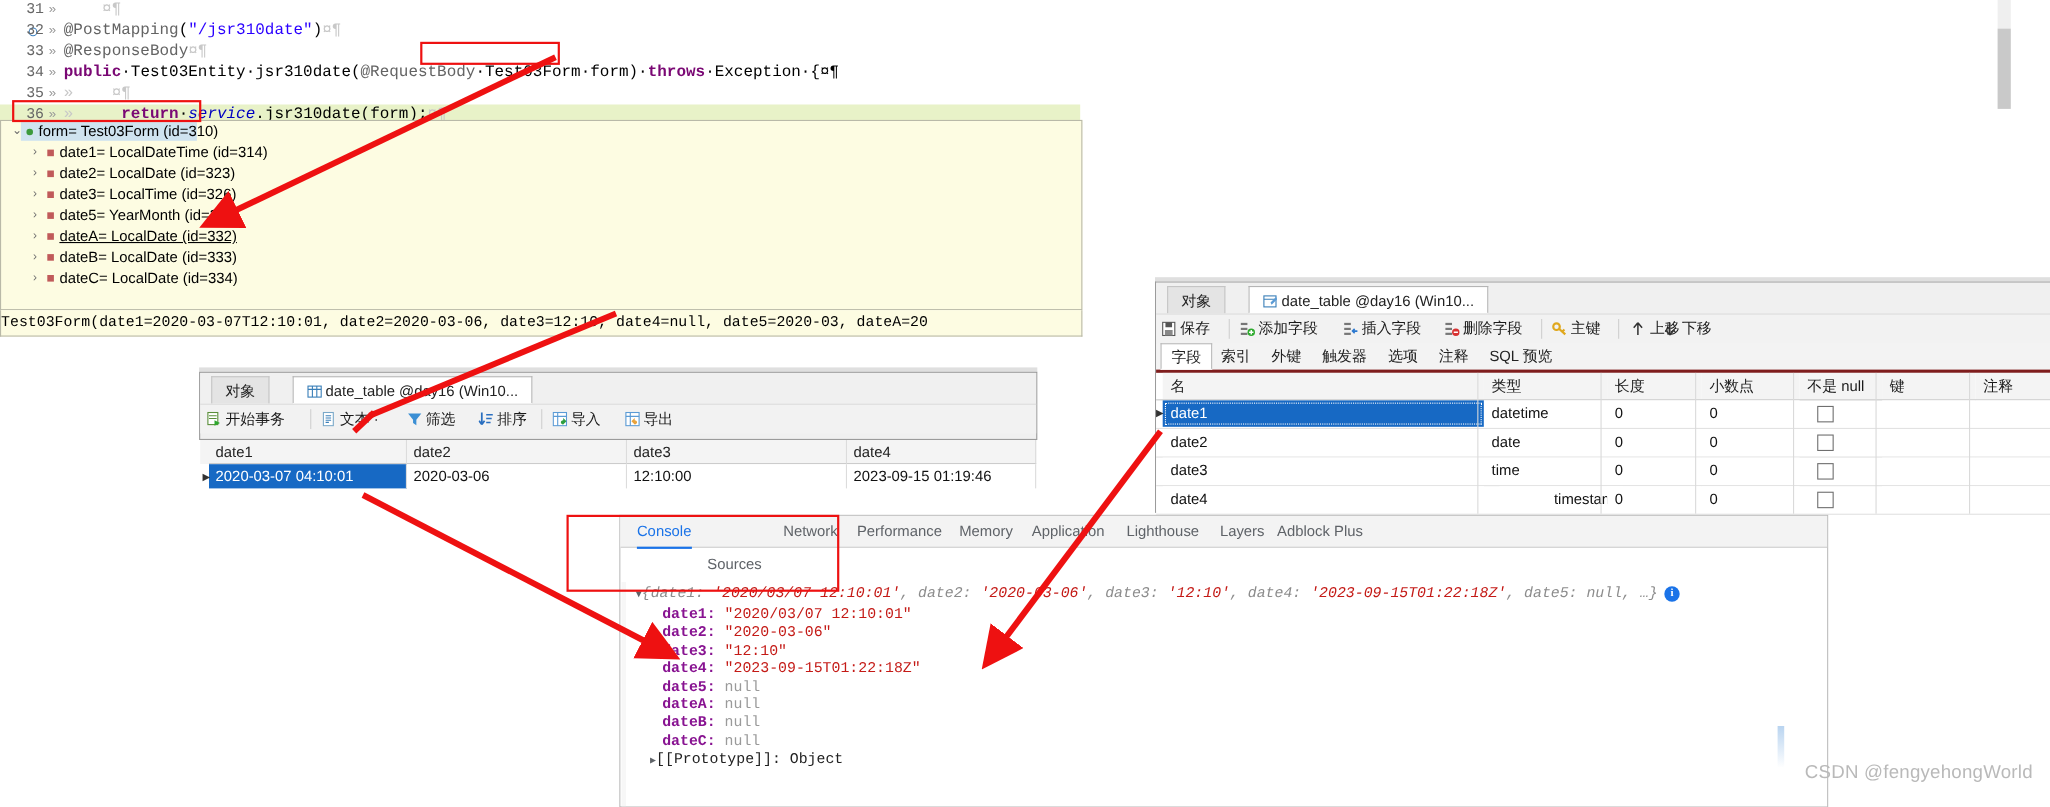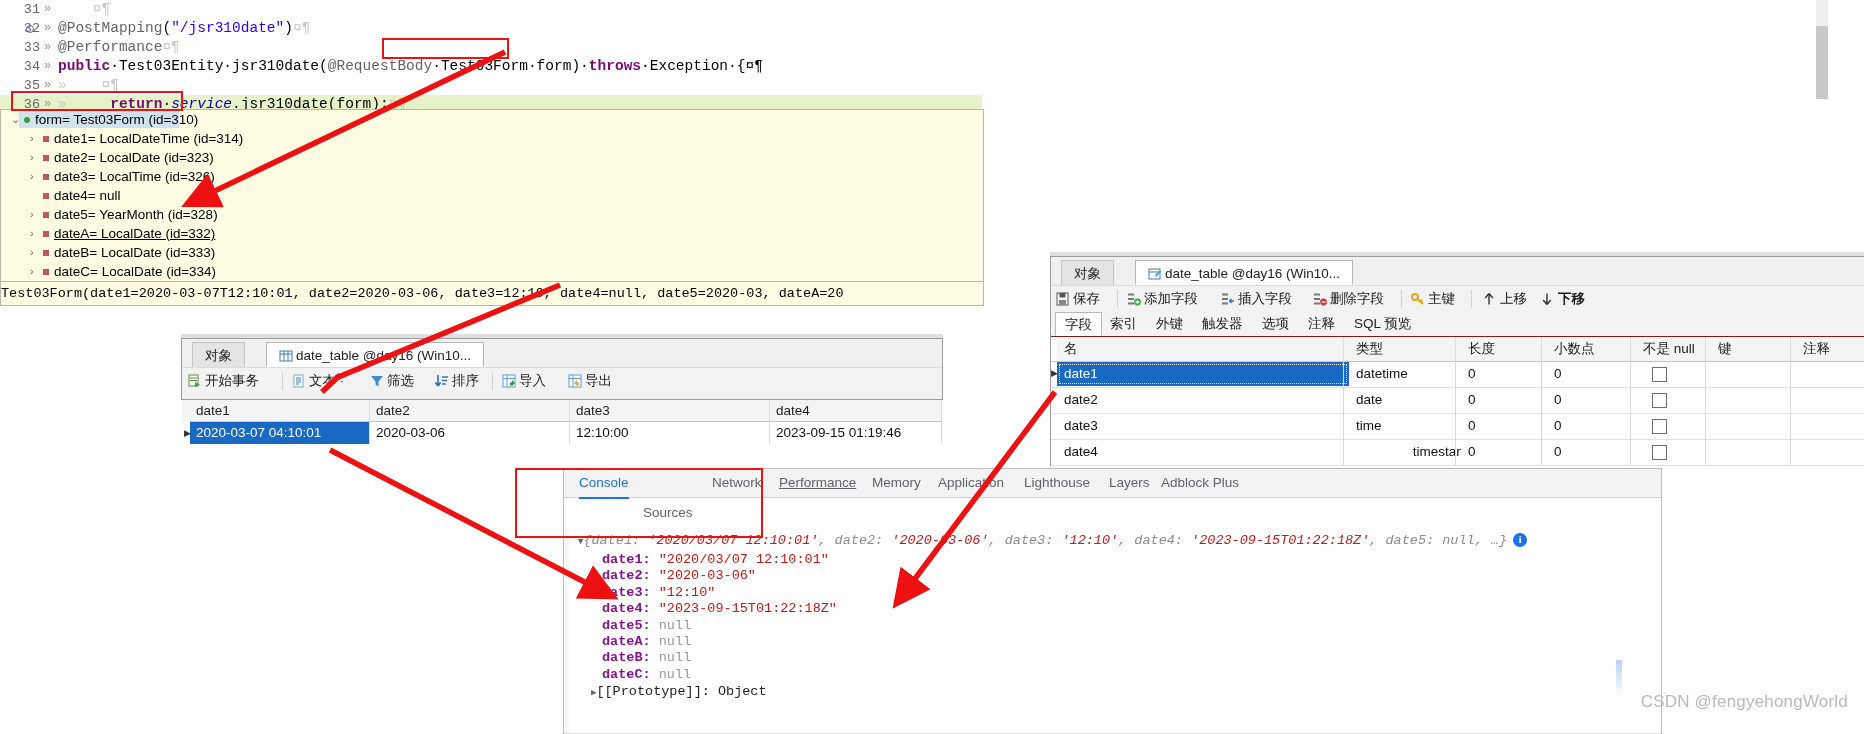--- a/index.html
+++ b/index.html
@@ -59,21 +59,21 @@
   .gcell{position:absolute;top:0;height:22px;line-height:22px;font-size:13.5px;
          padding-left:6px;box-sizing:border-box;color:#111;border-right:1px solid #dcdcdc;}
   .gcell.head{background:#f4f4f4;border-bottom:1px solid #c8c8c8;color:#222;}
   .gcell.selcell{background:#1769c4;color:#fff;}
   #row-marker{left:184px;top:428px;font-size:9px;color:#333;}
 
   
   #navstruct{left:1050px;top:256px;width:814px;height:210px;background:#f0f0f0;
              border:1px solid #9b9b9b;border-right:none;box-sizing:border-box;}
   #navstruct-top{left:1050px;top:252px;width:814px;height:5px;background:#dfdfdf;}
-  .subtabbar{position:relative;height:24px;background:#f3f3f3;border-bottom:1px solid #7f1d1d;}
+  .subtabbar{position:relative;height:24px;background:#f3f3f3;border-bottom:3px solid #7f1d1d;}
   .subtab{position:absolute;top:0;height:24px;line-height:24px;font-size:13.5px;
           padding:0 9px;box-sizing:border-box;color:#222;}
   .subtab.active{background:#ffffff;border:1px solid #b8b8b8;border-bottom:1px solid #fff;}
   
   .scell{position:absolute;height:24px;line-height:24px;font-size:13.5px;
          padding-left:7px;box-sizing:border-box;color:#111;}
   .shead{background:#f4f4f4;color:#1a1a1a;}
   .srow{background:#ffffff;}
   .sselect{background:#1769c4;color:#ffffff;outline:1px dotted #fff;outline-offset:-3px;}
   .vline{position:absolute;width:1px;background:#dadada;}
@@ -115,21 +115,21 @@
   #wm-blue{right:242px;bottom:36px;width:6px;height:38px;
            background:linear-gradient(to bottom,#b9d4f0,#ffffff);}
 </style>
 </head>
 <body>
 
 <div class="abs" id="editor">
   <div id="editor-lines">
       <div class="code-line"><span class="ln">31</span><span class="fold">»</span><span class="ctext"><span class="ws">    </span><span class="ws">¤¶</span></span></div>
       <div class="code-line"><span style="position: absolute; left: 26px; top: 6px; width: 8px; height: 8px; border: 1.5px solid rgb(58, 127, 191); border-radius: 50%; box-sizing: border-box;"></span><span class="ln">32</span><span class="fold">»</span><span class="ctext"><span class="ann">@PostMapping</span><span class="typ">(</span><span class="str">"/jsr310date"</span><span class="typ">)</span><span class="ws">¤¶</span></span></div>
-      <div class="code-line"><span class="ln">33</span><span class="fold">»</span><span class="ctext"><span class="ann">@Performance</span><span class="ws">¤¶</span></span></div>
+      <div class="code-line"><span class="ln">33</span><span class="fold">»</span><span class="ctext"><span class="ann">@ResponseBody</span><span class="ws">¤¶</span></span></div>
       <div class="code-line"><span class="ln">34</span><span class="fold">»</span><span class="ctext"><span class="kw">public</span><span class="typ">·Test03Entity·jsr310date(</span><span class="ann">@RequestBody</span><span class="typ">·Test03Form·form)·</span><span class="kw">throws</span><span class="typ">·Exception·{¤¶</span></span></div>
       <div class="code-line"><span class="ln">35</span><span class="fold">»</span><span class="ctext"><span class="ws">»    ¤¶</span></span></div>
       <div class="code-line hl-line"><span class="ln">36</span><span class="fold">»</span><span class="ctext"><span class="ws">»     </span><span class="kw">return</span><span class="typ">·</span><span class="fld">service</span><span class="typ">.jsr310date(form);</span><span class="ws">¤¶</span></span></div>
     </div>
 </div>
 <div class="abs" id="editor-marker"></div>
 <div class="abs" id="editor-scroll-thumb"></div>
 
 <div class="abs" id="tooltip">
   <div id="tooltip-rows">
@@ -146,24 +146,20 @@
       </div>
       <div class="var-row" style="margin-left: 2px;">
         <span class="twisty" style="left: 27px;">›</span>
         <span class="vbullet" style="left: 40px; background: rgb(192, 90, 90); border-radius: 0px;"></span>
         <span class="vtext" style="left: 51px;">date2= LocalDate  (id=323)</span>
       </div>
       <div class="var-row" style="margin-left: 2px;">
         <span class="twisty" style="left: 27px;">›</span>
         <span class="vbullet" style="left: 40px; background: rgb(192, 90, 90); border-radius: 0px;"></span>
         <span class="vtext" style="left: 51px;">date3= LocalTime  (id=326)</span>
-      </div>
-      <div class="var-row" style="margin-left: 2px;">
-        <span class="vbullet" style="left: 40px; background: rgb(192, 90, 90); border-radius: 0px;"></span>
-        <span class="vtext" style="left: 51px;">date4= null</span>
       </div>
       <div class="var-row" style="margin-left: 2px;">
         <span class="twisty" style="left: 27px;">›</span>
         <span class="vbullet" style="left: 40px; background: rgb(192, 90, 90); border-radius: 0px;"></span>
         <span class="vtext" style="left: 51px;">date5= YearMonth  (id=328)</span>
       </div>
       <div class="var-row" style="margin-left: 2px;">
         <span class="twisty" style="left: 27px;">›</span>
         <span class="vbullet" style="left: 40px; background: rgb(192, 90, 90); border-radius: 0px;"></span>
         <span class="vtext" style="left: 51px; text-decoration: underline;">dateA= LocalDate  (id=332)</span>
@@ -283,21 +279,21 @@
             <circle cx="10.5" cy="10" r="3.4" fill="#d83232"></circle>
             <path d="M8.6 10 L12.4 10" stroke="#fff" stroke-width="1.3"></path>
           </svg></span><span>删除字段</span></div>
       <div class="tb-item" style="left: 360px;"><span class="ic" style="width: 14px; height: 14px;"><svg width="14" height="14" viewBox="0 0 14 14">
             <circle cx="4" cy="5" r="3" fill="none" stroke="#e0a81e" stroke-width="2"></circle>
             <path d="M6 6.6 L12 12 M9.6 9.2 L11.2 7.6" stroke="#e0a81e" stroke-width="2" fill="none"></path>
           </svg></span><span>主键</span></div>
       <div class="tb-item" style="left: 432px;"><span class="ic" style="width: 14px; height: 14px;"><svg width="12" height="14" viewBox="0 0 12 14">
             <path d="M6 1.5 L6 12.5 M6 1.5 L2.2 6 M6 1.5 L9.8 6" stroke="#333" stroke-width="1.4" fill="none"></path>
           </svg></span><span>上移</span></div>
-      <div class="tb-item" style="left: 490px; font-weight: bold;"><span class="ic" style="width: 14px; height: 14px;"><svg width="12" height="14" viewBox="0 0 12 14">
+      <div class="tb-item" style="left: 461px;"><span class="ic" style="width: 14px; height: 14px;"><svg width="12" height="14" viewBox="0 0 12 14">
             <path d="M6 12.5 L6 1.5 M6 12.5 L2.2 8 M6 12.5 L9.8 8" stroke="#333" stroke-width="1.4" fill="none"></path>
           </svg></span><span>下移</span></div>
       <div class="tb-sep" style="left: 66px;"></div>
       <div class="tb-sep" style="left: 350px;"></div>
       <div class="tb-sep" style="left: 420px;"></div>
     </div>
   <div class="subtabbar" id="ns-subtabs">
       <div class="subtab active" style="left: 4px;">字段</div>
       <div class="subtab" style="left: 50px;">索引</div>
       <div class="subtab" style="left: 96px;">外键</div>
@@ -363,21 +359,21 @@
       <div class="vline" style="left: 654px; top: 0px; height: 128px;"></div>
       <div class="vline" style="left: 739px; top: 0px; height: 128px;"></div>
     </div>
 </div>
 
 <div class="abs" id="devtools">
   <div id="dt-tabs">
       <div class="dt-tab active" style="left: 15px;">Console</div>
       <div class="dt-tab" style="left: 79px; margin-top: 30px;">Sources</div>
       <div class="dt-tab" style="left: 148px;">Network</div>
-      <div class="dt-tab" style="left: 215px; text-decoration: underline;">Performance</div>
+      <div class="dt-tab" style="left: 215px;">Performance</div>
       <div class="dt-tab" style="left: 308px; text-align: right;">Memory</div>
       <div class="dt-tab" style="left: 374px;">Application</div>
       <div class="dt-tab" style="left: 460px;">Lighthouse</div>
       <div class="dt-tab" style="left: 545px;">Layers</div>
       <div class="dt-tab" style="left: 597px;">Adblock Plus</div>
     </div>
   <div id="con-gutter"></div>
   <div id="console-body">
       <div class="con-line" style="left: 14px; top: 62px;"><span class="tri">▼ </span><span class="citalic">{</span><span class="citalic"><span>date1: </span><span class="cstr">'2020/03/07 12:10:01'</span><span>, date2: </span><span class="cstr">'2020-03-06'</span><span>, date3: </span><span class="cstr">'12:10'</span><span>, date4: </span><span class="cstr">'2023-09-15T01:22:18Z'</span><span>, date5: null, …}</span></span><span class="info-badge" style="margin-left: 6px;">i</span></div>
       <div class="con-line" style="left: 38px; top: 81px;"><span class="ckey">date1: </span><span class="cstr">"2020/03/07 12:10:01"</span></div>

